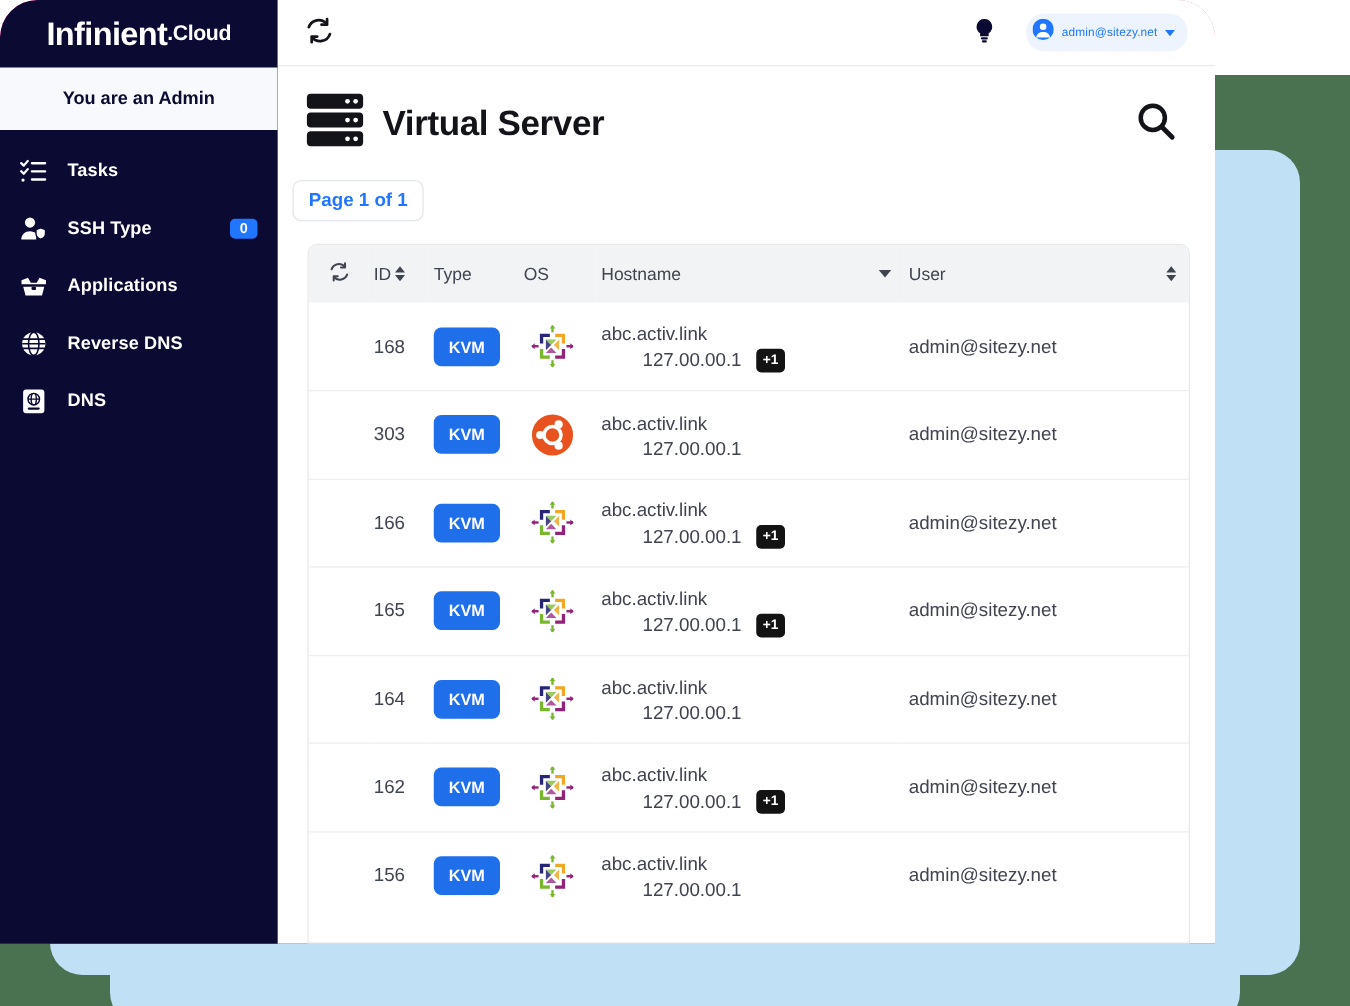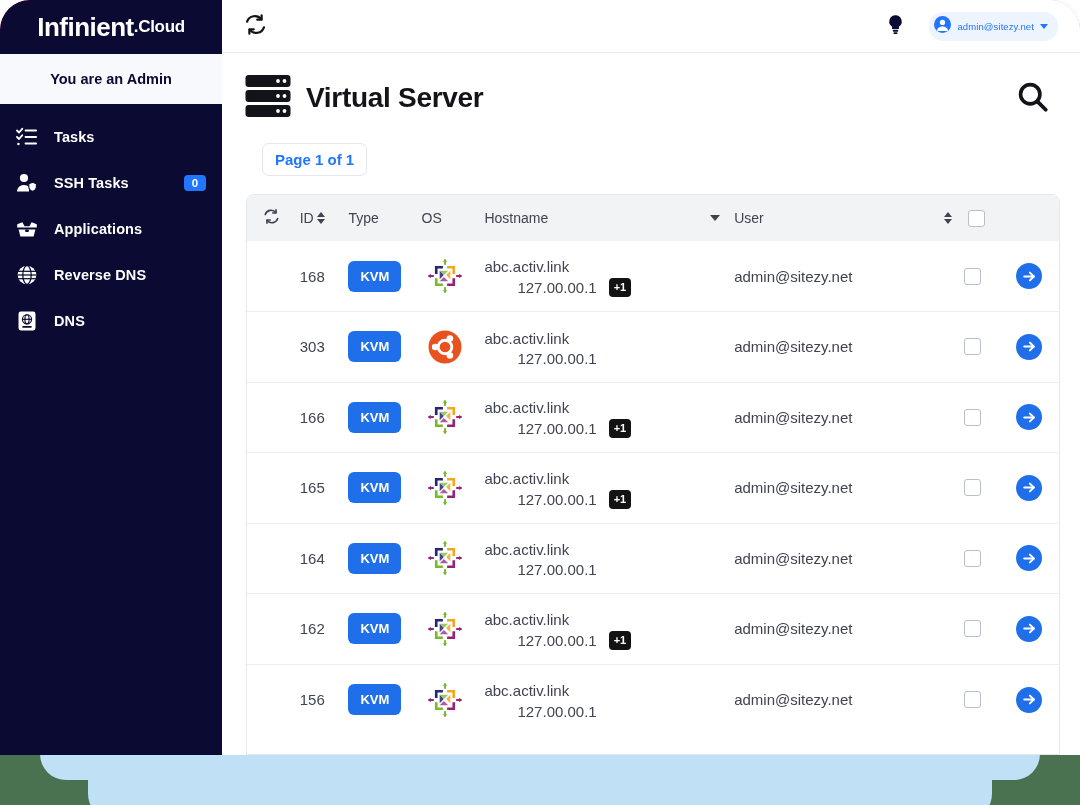--- a/index.html
+++ b/index.html
@@ -41,21 +41,21 @@
     position: absolute;
     left: 0; top: 0;
     width: 1080px; height: 60px;
     background: #ffffff;
   }
 
   
   .window {
     position: absolute;
     left: 0; top: 0;
-    width: 1080px;
+    width: 972px;
     height: 755px;
     background: #be185d;
     border-radius: 30px 30px 0 0;
     overflow: hidden;
     display: flex;
   }
 
   
   .sidebar {
     width: 222px;
@@ -184,21 +184,21 @@
     padding: 20px 26px 0 22px;
   }
   .page-title {
     font-size: 28px;
     color: #13131a;
     margin-left: 14px;
     letter-spacing: -0.3px;
   }
   .page-head-spacer { flex: 1; }
 
-  .pager-row { padding: 20px 0 0 40px; }
+  .pager-row { padding: 20px 0 0 12px; }
   .pager-box {
     display: inline-block;
     border: 1px solid #e3e6ec;
     border-radius: 7px;
     padding: 7px 12px;
     font-size: 15px;
     font-weight: bold;
     color: #2176ff;
     cursor: pointer;
     background: #fff;
@@ -358,21 +358,21 @@
         </div>
 
         <div class="nav-item">
           <span class="nav-ico">
             <svg width="22" height="22" viewBox="0 0 22 22" fill="none">
               <circle cx="8" cy="6" r="4.1" fill="#fff"></circle>
               <path d="M1 19.5c0-4 3.2-6.6 7-6.6 2 0 3.8.7 5 1.9v4.7z" fill="#fff"></path>
               <path d="M16.6 10.2l3.8 1.5v3c0 2.3-1.7 3.9-3.8 4.6-2.1-.7-3.8-2.3-3.8-4.6v-3z" fill="#fff" stroke="#0a0a32" stroke-width="1.1"></path>
             </svg>
           </span>
-          <span class="nav-label">SSH Tasks</span>
+          <span class="nav-label">SSH Type</span>
           <span class="nav-badge">0</span>
         </div>
 
         <div class="nav-item">
           <span class="nav-ico">
             <svg width="22" height="22" viewBox="0 0 22 22" fill="none">
               <path d="M1.2 6.2 L6.4 4.2 L8.6 8.2 L13.4 8.2 L15.6 4.2 L20.8 6.2 L20.8 9.4 L1.2 9.4 Z" fill="#fff"></path>
               <path d="M2.6 11.4 H19.4 L17.6 18.4 H4.4 Z" fill="#fff"></path>
               <rect x="9.2" y="11.4" width="3.6" height="2.6" rx="0.8" fill="#0a0a32"></rect>
             </svg>

